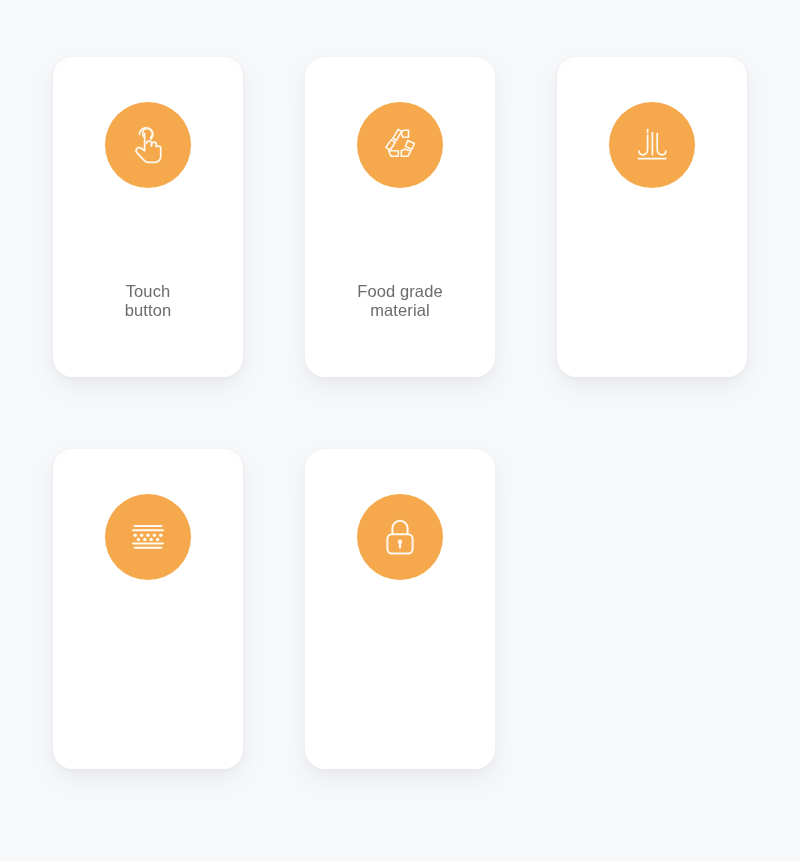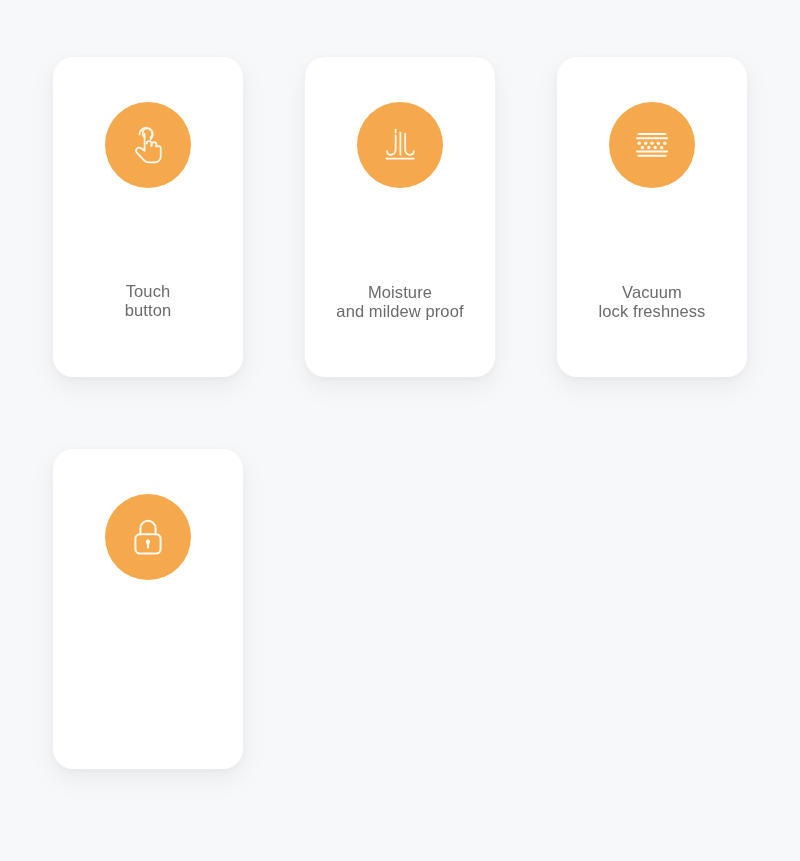--- a/index.html
+++ b/index.html
@@ -89,20 +89,42 @@
           <path d="M34.3 27.2v-1.6c0-1.3-1.1-2.4-2.4-2.4-1.3 0-2.4 1.1-2.4 2.4v1.3"></path>
           <path d="M29.5 26.6v-2.2c0-1.3-1.1-2.4-2.4-2.4-1.3 0-2.4 1.1-2.4 2.4"></path>
           <path d="M22.6 18.5c-1.2-0.9-2-2.4-2-4 0-2.8 2.2-5 5-5s5 2.2 5 5c0 1.6-0.8 3.1-2 4"></path>
         </svg>
       </span>
     </div>
     <div class="feature-label">Touch
 button</div>
   </div>
 
+  <div class="feature-card row-1">
+    <div class="icon-badge">
+      <span>
+        <svg viewBox="0 0 52 52" fill="none" stroke="#fffaf2" stroke-width="1.6" stroke-linejoin="round" stroke-linecap="round">
+
+          <path d="M18.8 19.3 L24.3 10.3 L27.6 12.4 L22.4 21.3 Z"></path>
+
+          <path d="M29.2 11.3 L34.5 11.3 L34.5 18.2 L29.0 18.2 L27.2 14.6 Z"></path>
+
+          <path d="M33.6 21.6 L40.4 24.5 L38.0 30.2 L31.5 27.5 Z"></path>
+
+          <path d="M36.8 31.8 L34.0 37.2 L27.3 37.2 L27.3 31.8 L30.9 30.2 Z"></path>
+
+          <path d="M14.6 31.8 L20.0 31.8 L24.3 31.8 L24.3 37.2 L17.0 37.2 Z"></path>
+
+          <path d="M17.2 20.9 L21.3 23.3 L16.2 31.0 L11.8 28.4 Z"></path>
+        </svg>
+      </span>
+    </div>
+    <div class="feature-label">Food grade
+material</div>
+  </div>
 
 
   <div class="feature-card row-2">
     <div class="icon-badge">
       <span>
         <svg viewBox="0 0 52 52" fill="none" stroke="#fffaf2" stroke-width="1.7" stroke-linecap="round" stroke-linejoin="round">
 
           <path d="M21.6 16.0 L21.6 30.6 C21.6 33.6 19.4 35.8 16.8 35.8
                    C14.6 35.8 13.0 34.3 13.0 32.1"></path>
 
@@ -110,22 +132,20 @@
 
           <path d="M26.4 13.6 L26.4 35.6"></path>
 
           <path d="M31.2 14.6 L31.2 30.6 C31.2 33.6 33.4 35.8 36.0 35.8
                    C38.2 35.8 39.8 34.3 39.8 32.1"></path>
 
           <path d="M12.4 39.6 L39.8 39.6"></path>
         </svg>
       </span>
     </div>
-    <div class="feature-label">Moisture
-and mildew proof</div>
   </div>
 
   <div class="feature-card row-2">
     <div class="icon-badge">
       <span>
         <svg viewBox="0 0 52 52" fill="none">
           <g stroke="#fffaf2" stroke-width="2.0" stroke-linecap="round">
             <path d="M12.5 15.0 L39.5 15.0"></path>
             <path d="M11.0 19.2 L41.0 19.2"></path>
             <path d="M11.0 32.6 L41.0 32.6"></path>
@@ -138,22 +158,20 @@
             <circle cx="32.4" cy="24.2" r="1.75"></circle>
             <circle cx="38.8" cy="24.2" r="1.75"></circle>
             <circle cx="16.4" cy="28.6" r="1.75"></circle>
             <circle cx="22.8" cy="28.6" r="1.75"></circle>
             <circle cx="29.2" cy="28.6" r="1.75"></circle>
             <circle cx="35.6" cy="28.6" r="1.75"></circle>
           </g>
         </svg>
       </span>
     </div>
-    <div class="feature-label">Vacuum
-lock freshness</div>
   </div>
 
   <div class="feature-card row-2">
     <div class="icon-badge">
       <span>
         <svg viewBox="0 0 52 52" fill="none" stroke="#fffaf2" stroke-width="2.0" stroke-linecap="round" stroke-linejoin="round">
 
           <path d="M18.4 23.2 L18.4 17.4 C18.4 13.2 21.8 9.8 26.0 9.8
                    C30.2 9.8 33.6 13.2 33.6 17.4 L33.6 23.2"></path>
 

